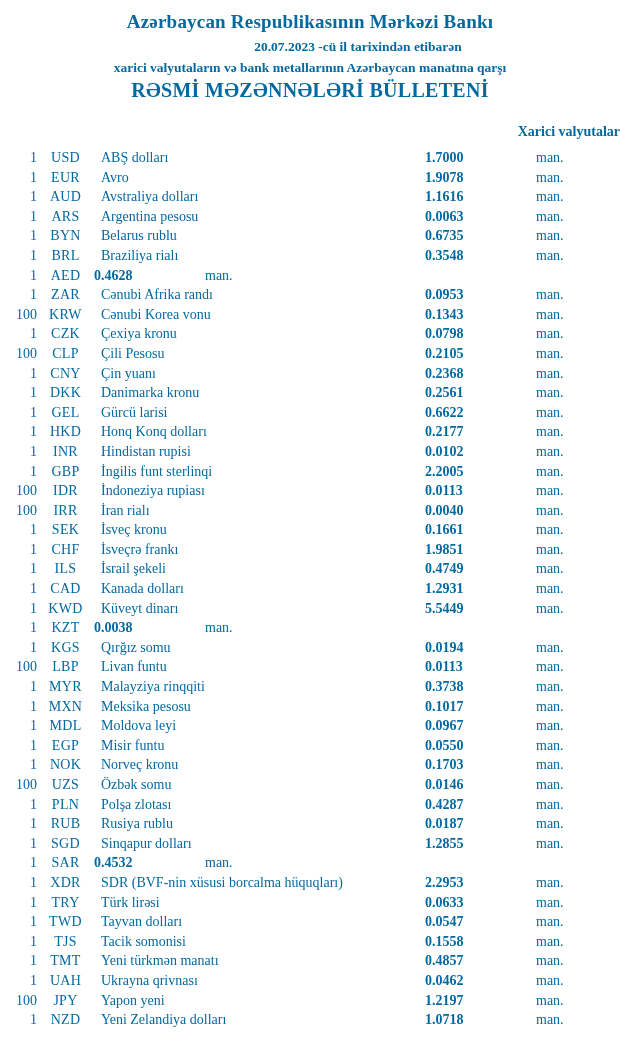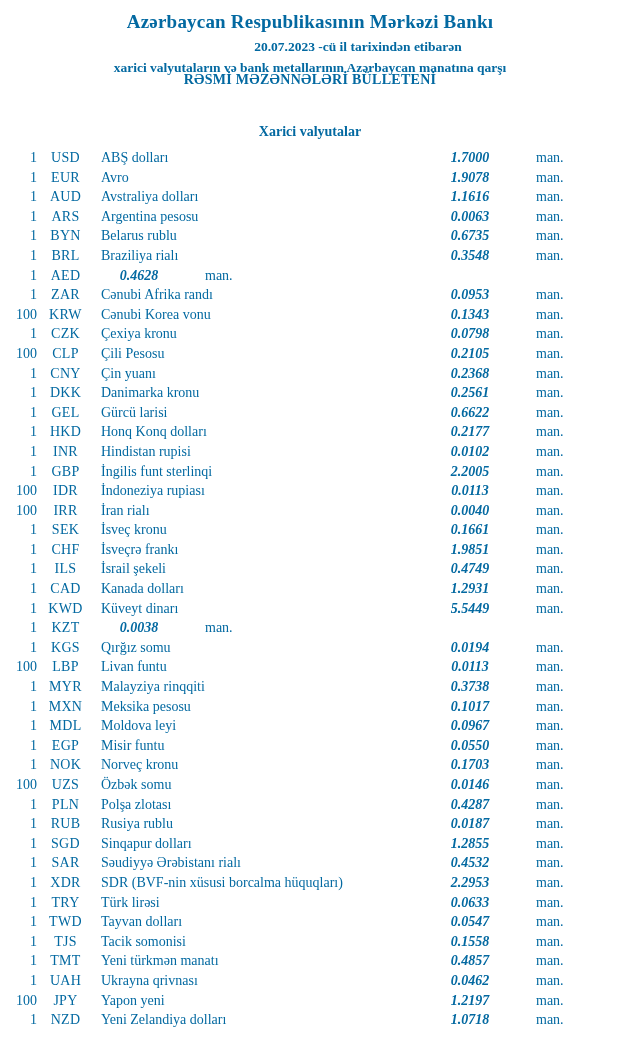--- a/index.html
+++ b/index.html
@@ -20,47 +20,47 @@
     position: absolute;
     left: 0;
     right: 0;
     text-align: center;
     font-weight: bold;
     white-space: nowrap;
   }
   .hdr1 { top: 11px;  font-size: 19px; letter-spacing: 0.2px; }
   .hdr2 { top: 39px;  font-size: 13.5px; left: 96px; }
   .hdr3 { top: 60px;  font-size: 13.5px; }
-  .hdr4 { top: 72px;  font-size: 14px; letter-spacing: 0.3px; }
+  .hdr4 { top: 79px;  font-size: 20px; letter-spacing: 0.3px; }
   .section-title {
     position: absolute;
     top: 124px;
     left: 0;
     right: 0;
-    text-align: center;
+    text-align: right;
     font-weight: bold;
     font-size: 14px;
   }
   .fx-table {
     position: absolute;
     top: 148px;
     left: 0;
     right: 0;
   }
   .row {
     display: flex;
     height: 19.6px;
     line-height: 19.6px;
     font-size: 14px;
     white-space: nowrap;
   }
   .qty  { width: 37px;  text-align: right; flex: none; }
   .code { width: 57px;  text-align: center; letter-spacing: 0.3px; flex: none; }
   .name { flex: 1; padding-left: 7px; overflow: hidden; }
-  .rate { width: 90px;  text-align: center; font-weight: bold; font-style: italic; flex: none; }
+  .rate { width: 90px;  text-align: left; font-weight: bold; flex: none; }
   .unit { width: 105px;  padding-left: 21px; box-sizing: border-box; flex: none; }
 </style>
 </head>
 <body>
 
 <div class="page">
 
   <div class="hdr hdr1">Azərbaycan Respublikasının Mərkəzi Bankı</div>
   <div class="hdr hdr2">20.07.2023 -cü il tarixindən etibarən</div>
   <div class="hdr hdr3">xarici valyutaların və bank metallarının Azərbaycan manatına qarşı</div>
@@ -351,21 +351,20 @@
       <span class="qty">1</span>
       <span class="code">SGD</span>
       <span class="name">Sinqapur dolları</span>
       <span class="rate">1.2855</span>
       <span class="unit">man.</span>
     </div>
 
     <div class="row">
       <span class="qty">1</span>
       <span class="code">SAR</span>
-      <span class="name">Səudiyyə Ərəbistanı rialı</span>
       <span class="rate">0.4532</span>
       <span class="unit">man.</span>
     </div>
 
     <div class="row">
       <span class="qty">1</span>
       <span class="code">XDR</span>
       <span class="name">SDR (BVF-nin xüsusi borcalma hüquqları)</span>
       <span class="rate">2.2953</span>
       <span class="unit">man.</span>

